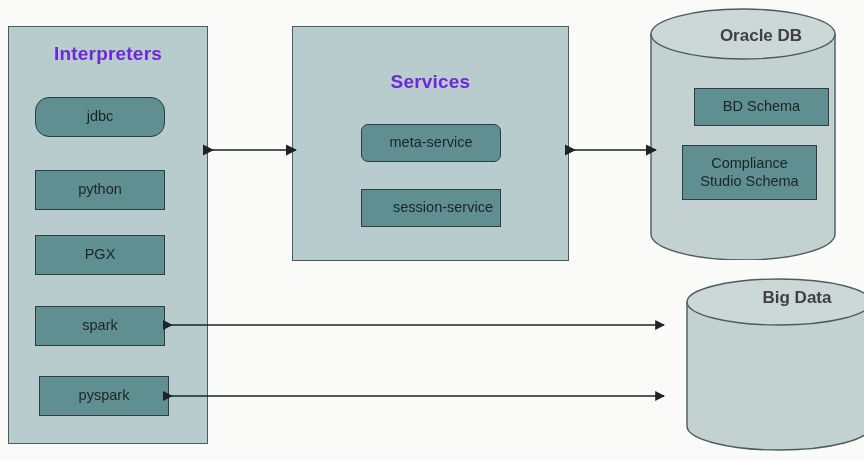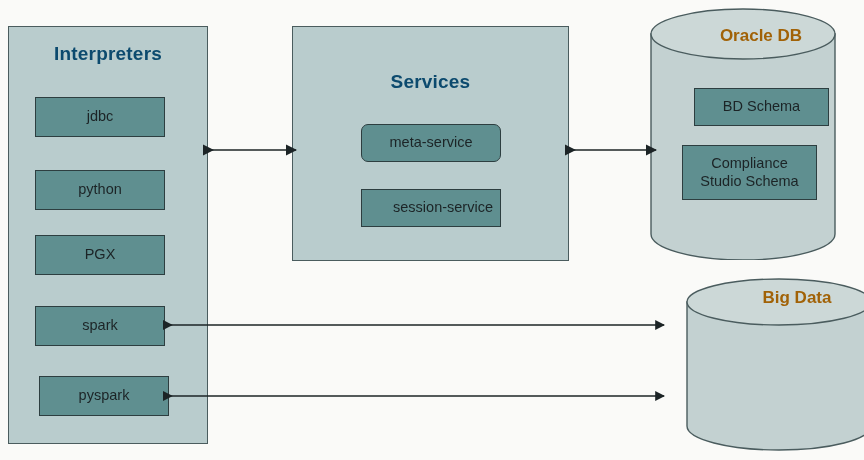--- a/index.html
+++ b/index.html
@@ -31,21 +31,21 @@
     box-sizing: border-box;
   }
   .panel-title {
     position: absolute;
     left: 0;
     right: 0;
     text-align: center;
     font-weight: bold;
     font-size: 19px;
     letter-spacing: .2px;
-    color: #0c4a6e;
+    color: #6d28d9;
   }
 
   
   .box {
     position: absolute;
     background: #5f8f90;
     border: 1px solid #2d3e40;
     box-sizing: border-box;
     display: flex;
     align-items: center;
@@ -67,21 +67,21 @@
 
   
   .cylinder { position: absolute; }
   .cyl-svg { position: absolute; inset: 0; display: block; }
   .cyl-title {
     position: absolute;
     left: 0; right: 0;
     text-align: center;
     font-weight: bold;
     font-size: 17px;
-    color: #a16207;
+    color: #404040;
     padding-left: 36px;
   }
   #oracle-db { left: 650px; top: 8px; width: 186px; height: 252px; }
   #oracle-db .cyl-title { top: 18px; }
   #big-data  { left: 650px; top: 278px; width: 186px; height: 174px; margin-left: 36px; }
   #big-data  .cyl-title { top: 10px; }
 
   
   .conn { position: absolute; overflow: visible; }
   #conn-interp-services { left: 200px; top: 132px; width: 100px; height: 36px; }
@@ -89,21 +89,21 @@
   #conn-spark-bigdata   { left: 160px; top: 312px; width: 508px; height: 26px; }
   #conn-pyspark-bigdata { left: 160px; top: 383px; width: 508px; height: 26px; }
 </style>
 </head>
 <body>
 
 <div id="canvas">
 
   <div class="panel" id="interpreters-panel">
     <div class="panel-title">Interpreters</div>
-    <div class="box" style="left:26px; top:70px; width:130px; height:40px;">jdbc</div>
+    <div class="box" style="left:26px; top:70px; width:130px; height:40px;border-radius:14px;">jdbc</div>
     <div class="box" style="left:26px; top:143px; width:130px; height:40px;">python</div>
     <div class="box" style="left:26px; top:208px; width:130px; height:40px;">PGX</div>
     <div class="box" style="left:26px; top:279px; width:130px; height:40px;">spark</div>
     <div class="box" style="left:30px; top:349px; width:130px; height:40px;">pyspark</div>
   </div>
 
   <div class="panel" id="services-panel">
     <div class="panel-title">Services</div>
     <div class="box" style="left:68px; top:97px; width:140px; height:38px;border-radius:7px;">meta-service</div>
     <div class="box" style="left:68px; top:162px; width:140px; height:38px;padding-left:24px;">session-service</div>

